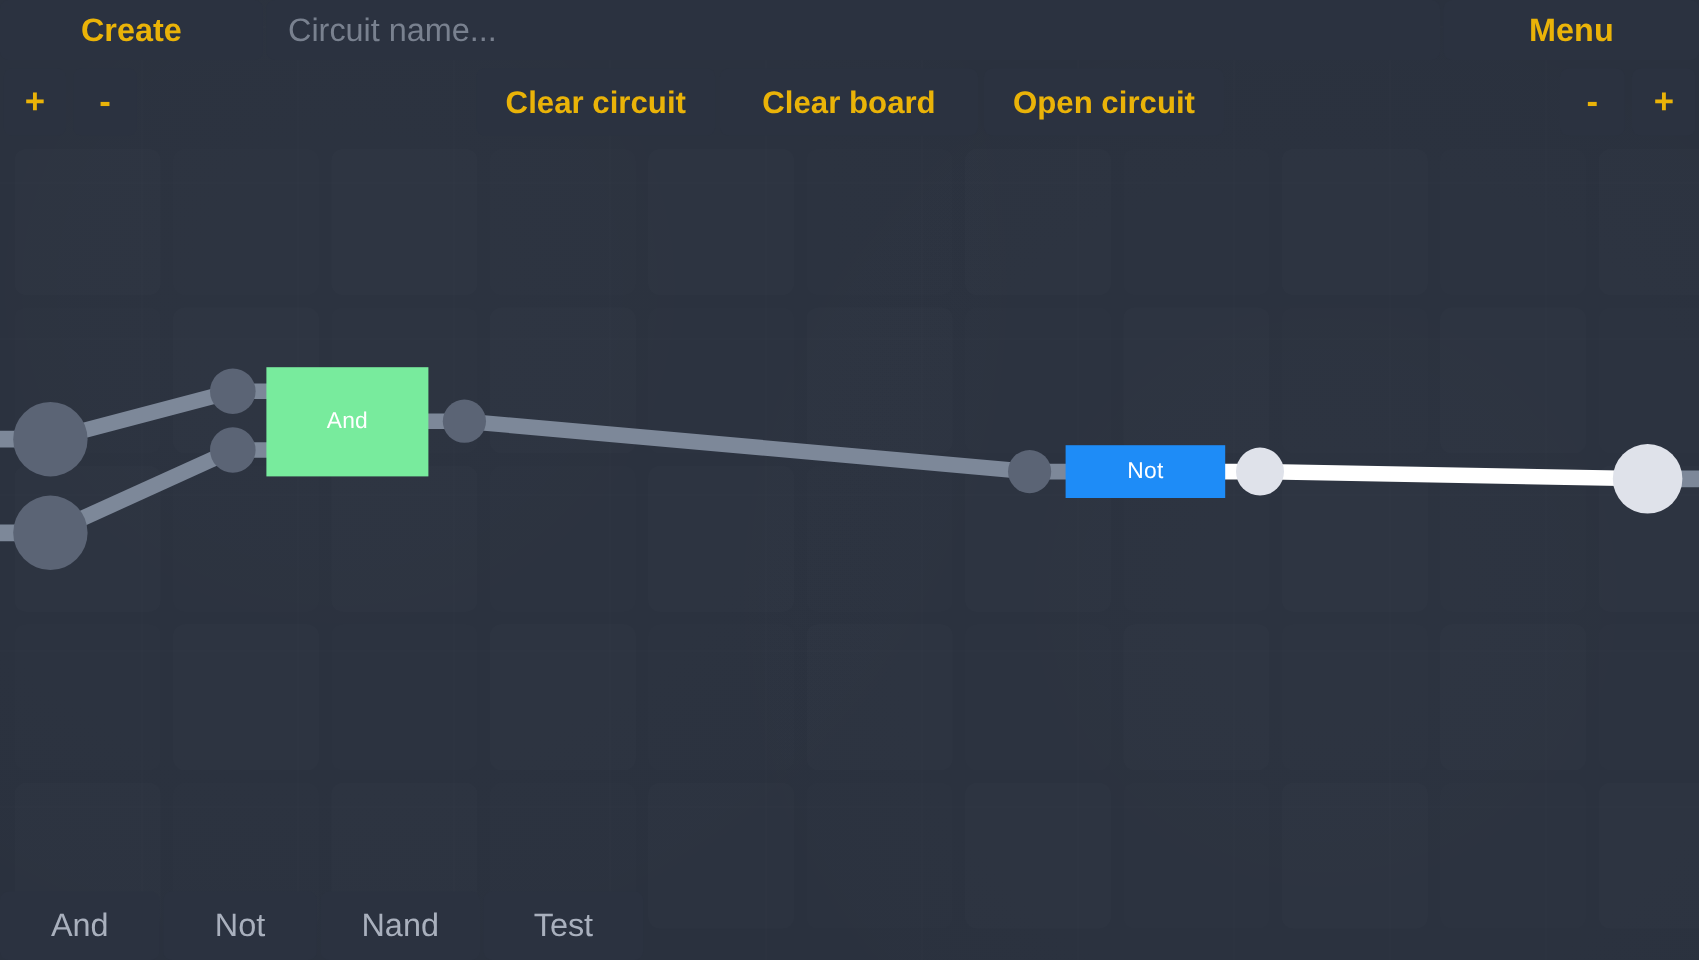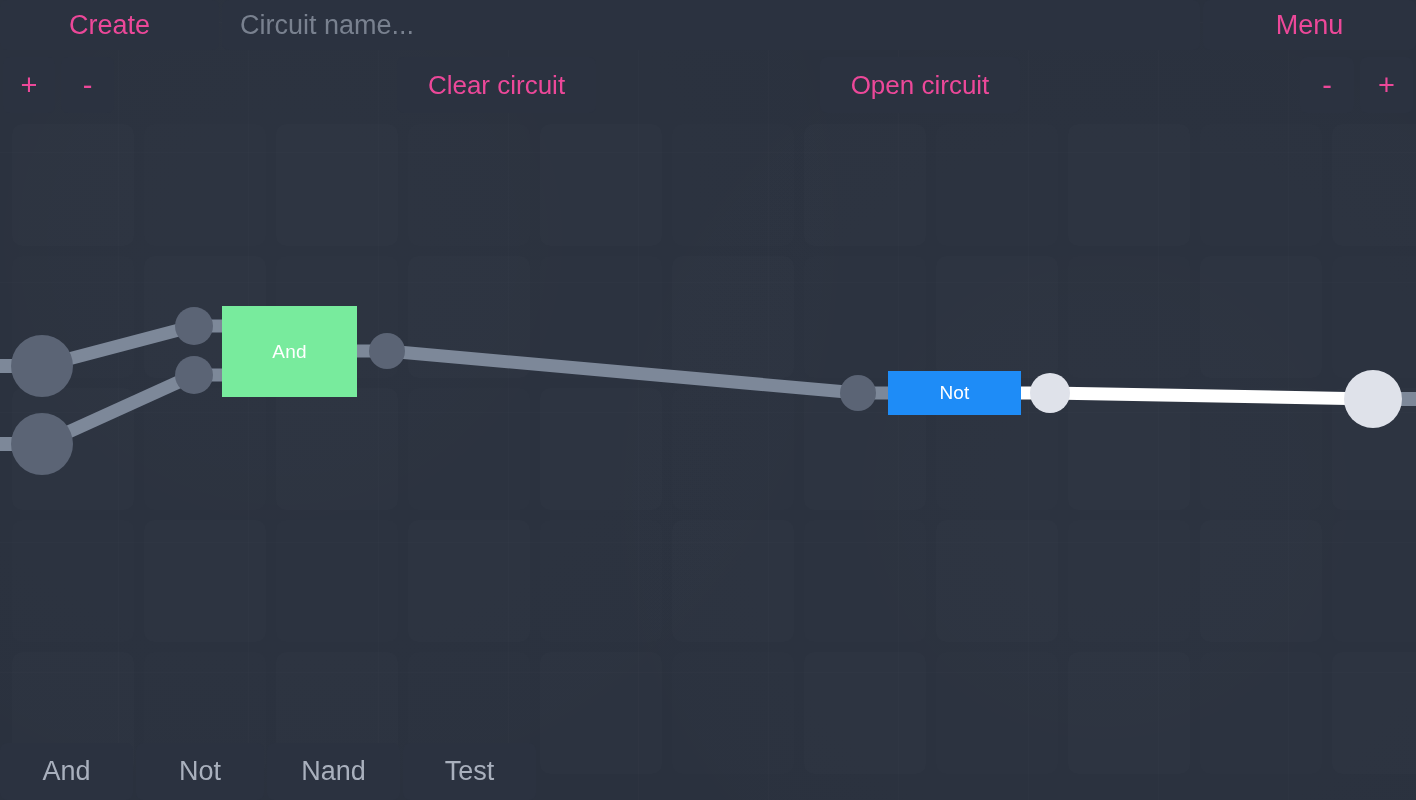--- a/index.html
+++ b/index.html
@@ -76,24 +76,24 @@
     left: 0; top: 0;
     width: 1416px;
     height: 113px;
     z-index: 20;
   }
   .tb-btn {
     position: absolute;
     background: #2b3240;
     border-radius: 7px;
     border: none;
-    color: #ec4899;
+    color: #eab308;
     font-family: "Liberation Sans", sans-serif;
     font-size: 27px;
-    font-weight: 400;
+    font-weight: 700;
     display: flex;
     align-items: center;
     justify-content: center;
     cursor: pointer;
     padding: 0;
     box-sizing: border-box;
   }
 
   #btn-create { left: 0;    top: 0;  width: 219px; height: 50px; }
   #name-input {
@@ -248,20 +248,21 @@
     <button class="tb-btn" id="btn-create">Create</button>
 
     <input id="name-input" type="text" placeholder="Circuit name..." value="" style="">
 
     <button class="tb-btn" id="btn-menu">Menu</button>
 
     <button class="tb-btn" id="btn-zoomin">+</button>
     <button class="tb-btn" id="btn-zoomout">-</button>
 
     <button class="tb-btn" id="btn-delete-circuit">Clear circuit</button>
+    <button class="tb-btn" id="btn-clear-board">Clear board</button>
     <button class="tb-btn" id="btn-open-circuit">Open circuit</button>
 
     <button class="tb-btn" id="btn-minus-right">-</button>
     <button class="tb-btn" id="btn-plus-right">+</button>
   </div>
 
   <div class="bottombar" id="palette-bar">
       <button class="palette-btn" style="left: 0px; width: 133px;">And</button>
       <button class="palette-btn" style="left: 136px; width: 128px;">Not</button>
       <button class="palette-btn" style="left: 403px; width: 133px;">Test</button>

